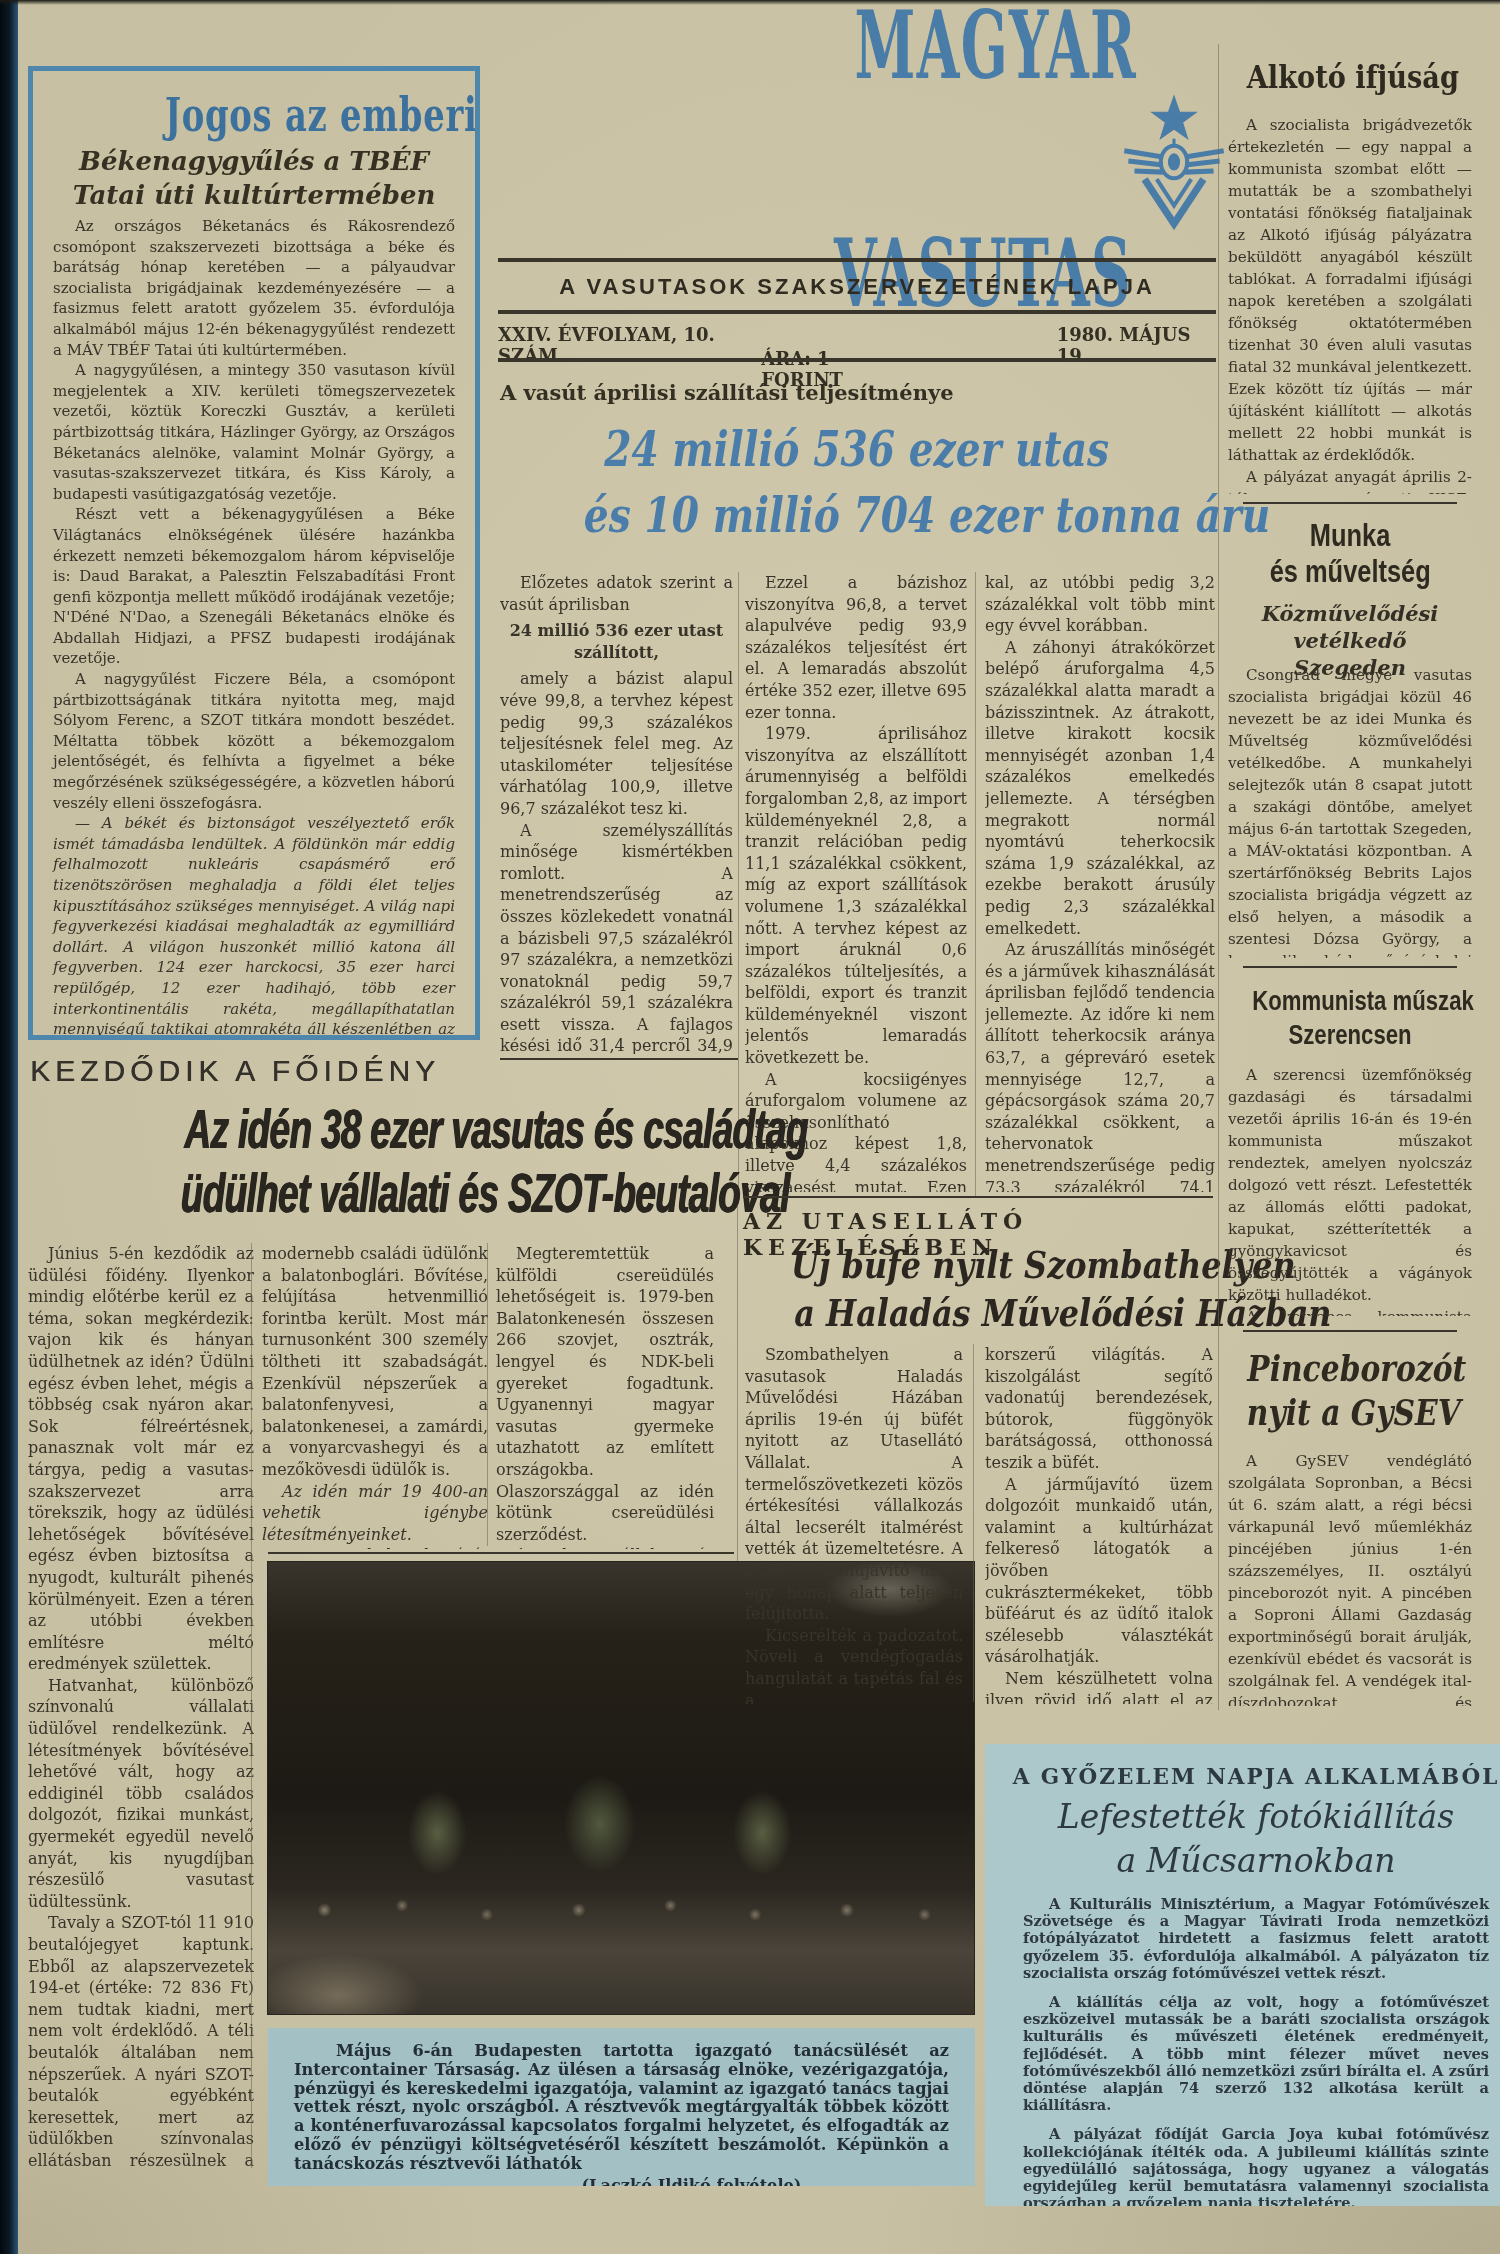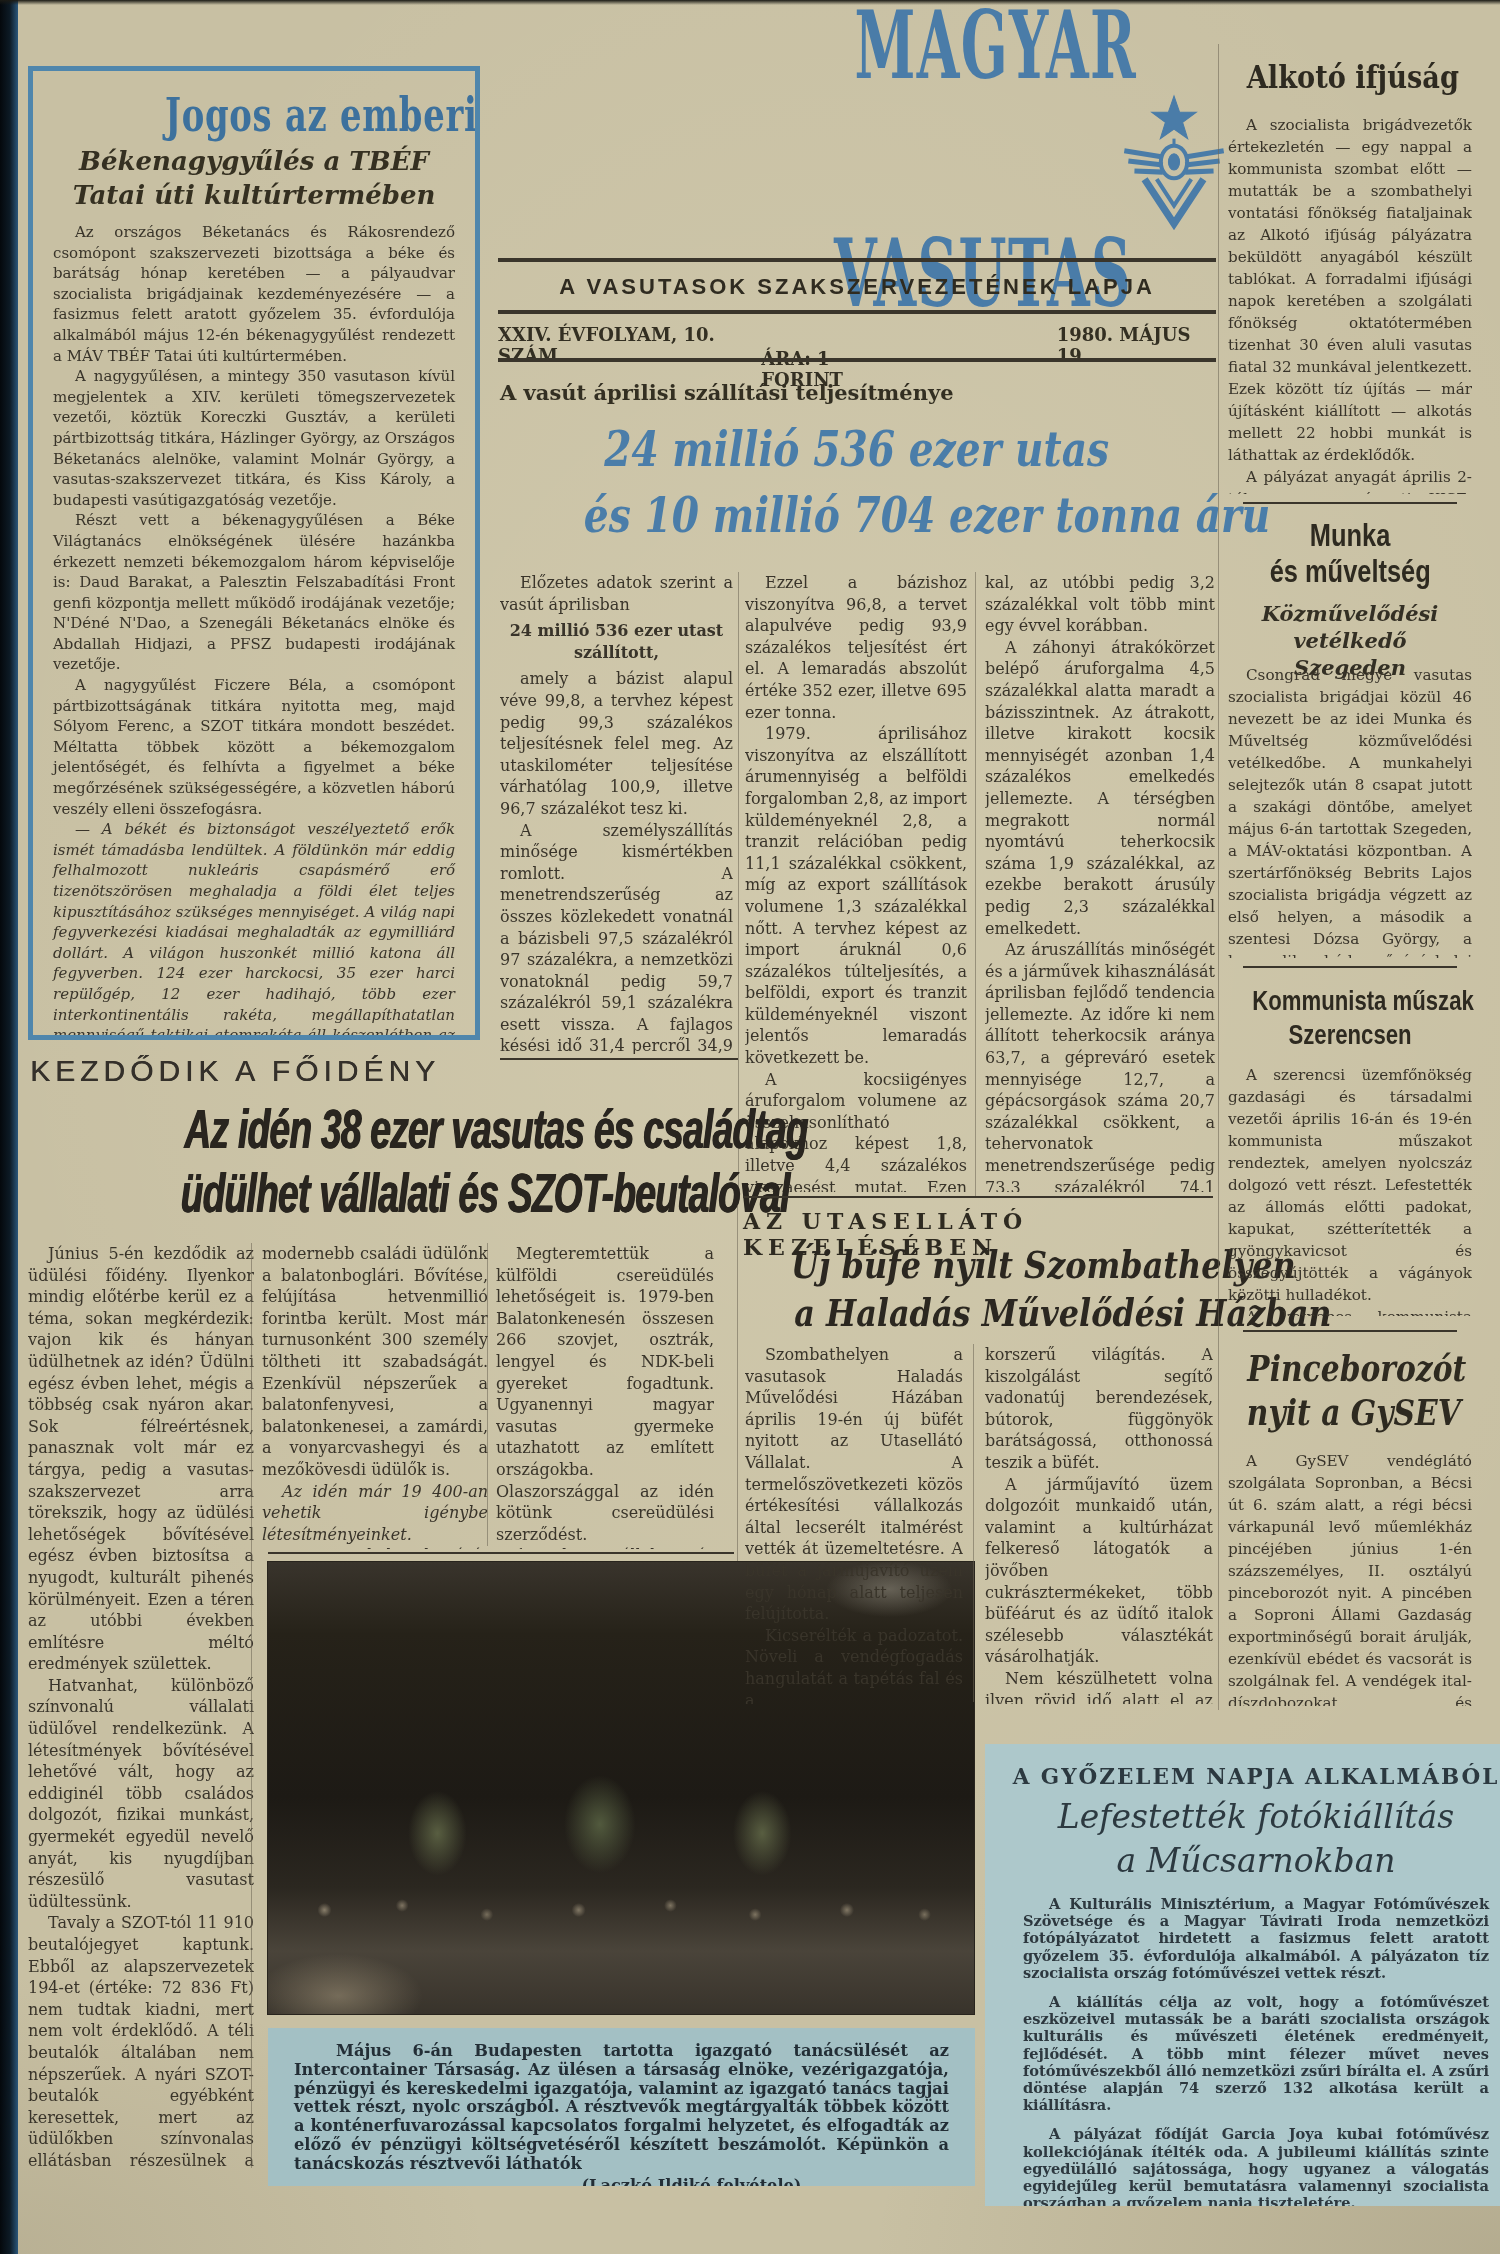--- a/index.html
+++ b/index.html
@@ -18,21 +18,21 @@
   .vrule{background:#6b6453;opacity:.55;width:1px;}
   .hrule{background:#3a352b;}
 
   
   .peace-box{left:28px;top:66px;width:452px;height:974px;border:5px solid #4f86ac;box-sizing:border-box;
     padding:12px 20px 8px 20px;overflow:hidden;}
   .peace-headline{margin:4px 0 2px 0;text-align:center;}
   .peace-headline span{display:inline-block;white-space:nowrap;transform:scaleX(.72);transform-origin:center;
     font-family:"DejaVu Serif",serif;font-weight:bold;font-size:47px;color:#3d719d;letter-spacing:1px;}
   .peace-sub{text-align:center;font-weight:bold;font-style:italic;font-size:26px;line-height:34px;color:#353021;}
-  .peace-body{margin-top:10px;font-size:15px;line-height:20.6px;text-align:justify;color:#39342a;}
+  .peace-body{margin-top:4px;font-size:15px;line-height:20.6px;text-align:justify;color:#39342a;}
   .peace-body p{margin:0;text-indent:22px;}
   .peace-body p.it{font-style:italic;}
 
   
   .mast-row{left:498px;top:88px;width:718px;height:150px;display:flex;align-items:flex-end;justify-content:center;gap:2px;flex-direction:column;}
   .mast-word{font-family:"DejaVu Serif",serif;font-weight:bold;font-size:86px;color:#4a7ca8;line-height:1;
     display:inline-block;transform:scaleX(.64) scaleY(1.08);transform-origin:center bottom;letter-spacing:2px;}
   .mast-logo{width:112px;height:142px;margin:0 -14px -4px -14px;flex:0 0 auto;}
   .tagline{left:498px;top:274px;width:718px;text-align:center;font-family:"Liberation Sans",sans-serif;
     font-weight:bold;font-size:22px;letter-spacing:3px;color:#2f2b20;}

